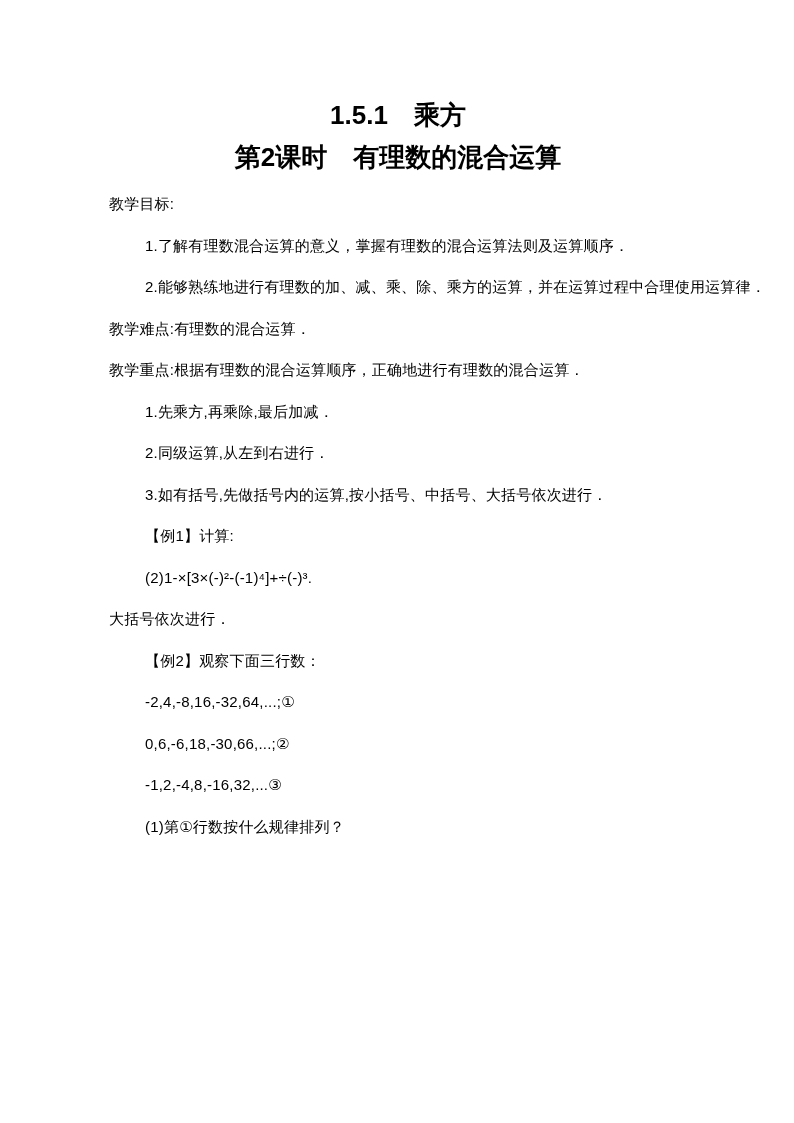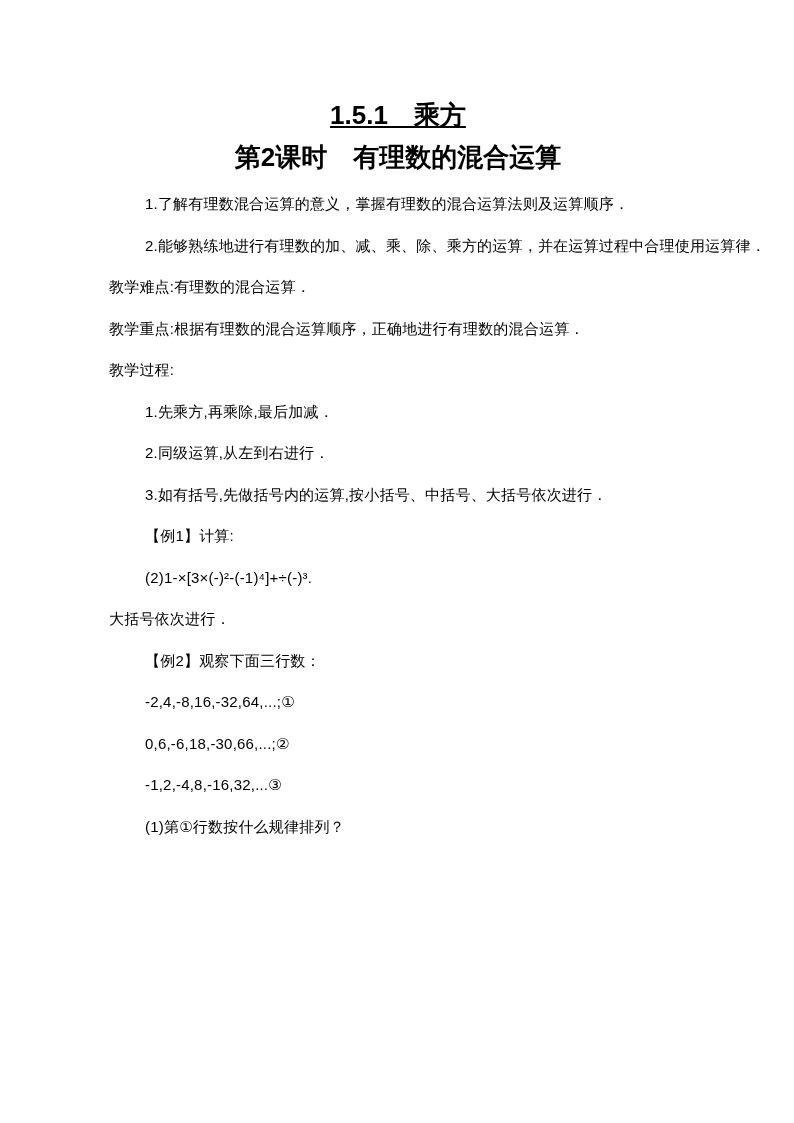--- a/index.html
+++ b/index.html
@@ -18,21 +18,20 @@
     padding: 100px 107px 0 109px;
     background: #ffffff;
   }
   .doc-title {
     font-size: 26px;
     font-weight: 700;
     line-height: 30px;
     text-align: center;
     white-space: pre;
     margin: 0 0 12px 0;
-    text-decoration: underline;
   }
   .doc-subtitle {
     font-size: 26px;
     font-weight: 700;
     line-height: 30px;
     text-align: center;
     white-space: pre;
     margin: 0 0 11px 0;
   }
   p.line {
@@ -48,30 +47,30 @@
 </style>
 </head>
 <body>
 
 <div class="page">
 
   <div class="doc-title">1.5.1　乘方</div>
 
   <div class="doc-subtitle">第2课时　有理数的混合运算</div>
 
+  <p class="line">教学目标:</p>
 
   <p class="line indent">1.了解有理数混合运算的意义，掌握有理数的混合运算法则及运算顺序．</p>
 
   <p class="line indent">2.能够熟练地进行有理数的加、减、乘、除、乘方的运算，并在运算过程中合理使用运算律．</p>
 
   <p class="line">教学难点:有理数的混合运算．</p>
 
   <p class="line">教学重点:根据有理数的混合运算顺序，正确地进行有理数的混合运算．</p>
 
-  <p class="line">教学过程:</p>
 
 
   <p class="line indent">1.先乘方,再乘除,最后加减．</p>
 
   <p class="line indent">2.同级运算,从左到右进行．</p>
 
   <p class="line indent">3.如有括号,先做括号内的运算,按小括号、中括号、大括号依次进行．</p>
 
   <p class="line indent">【例1】计算:</p>
 

